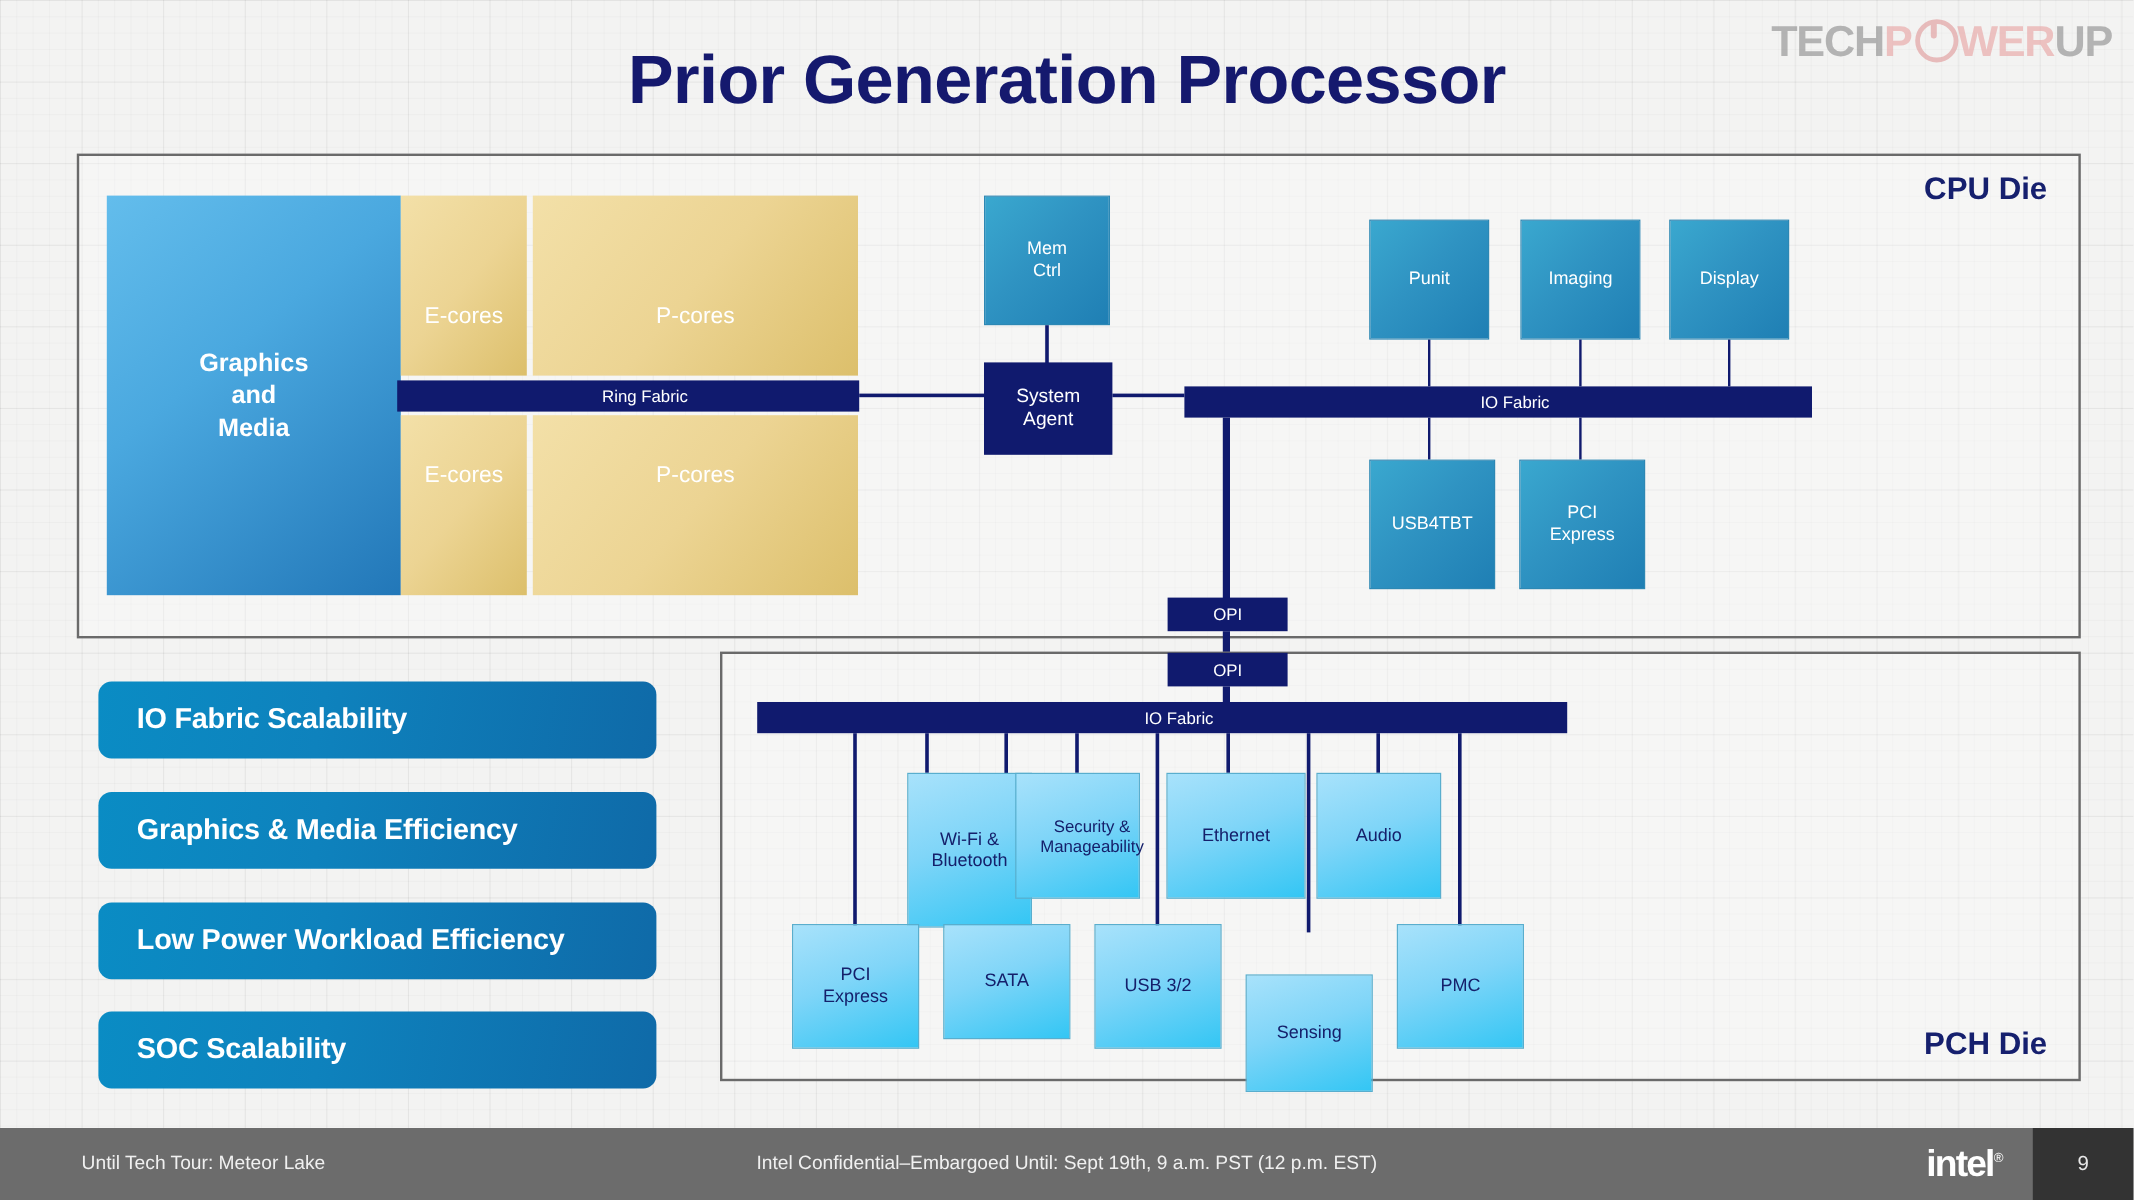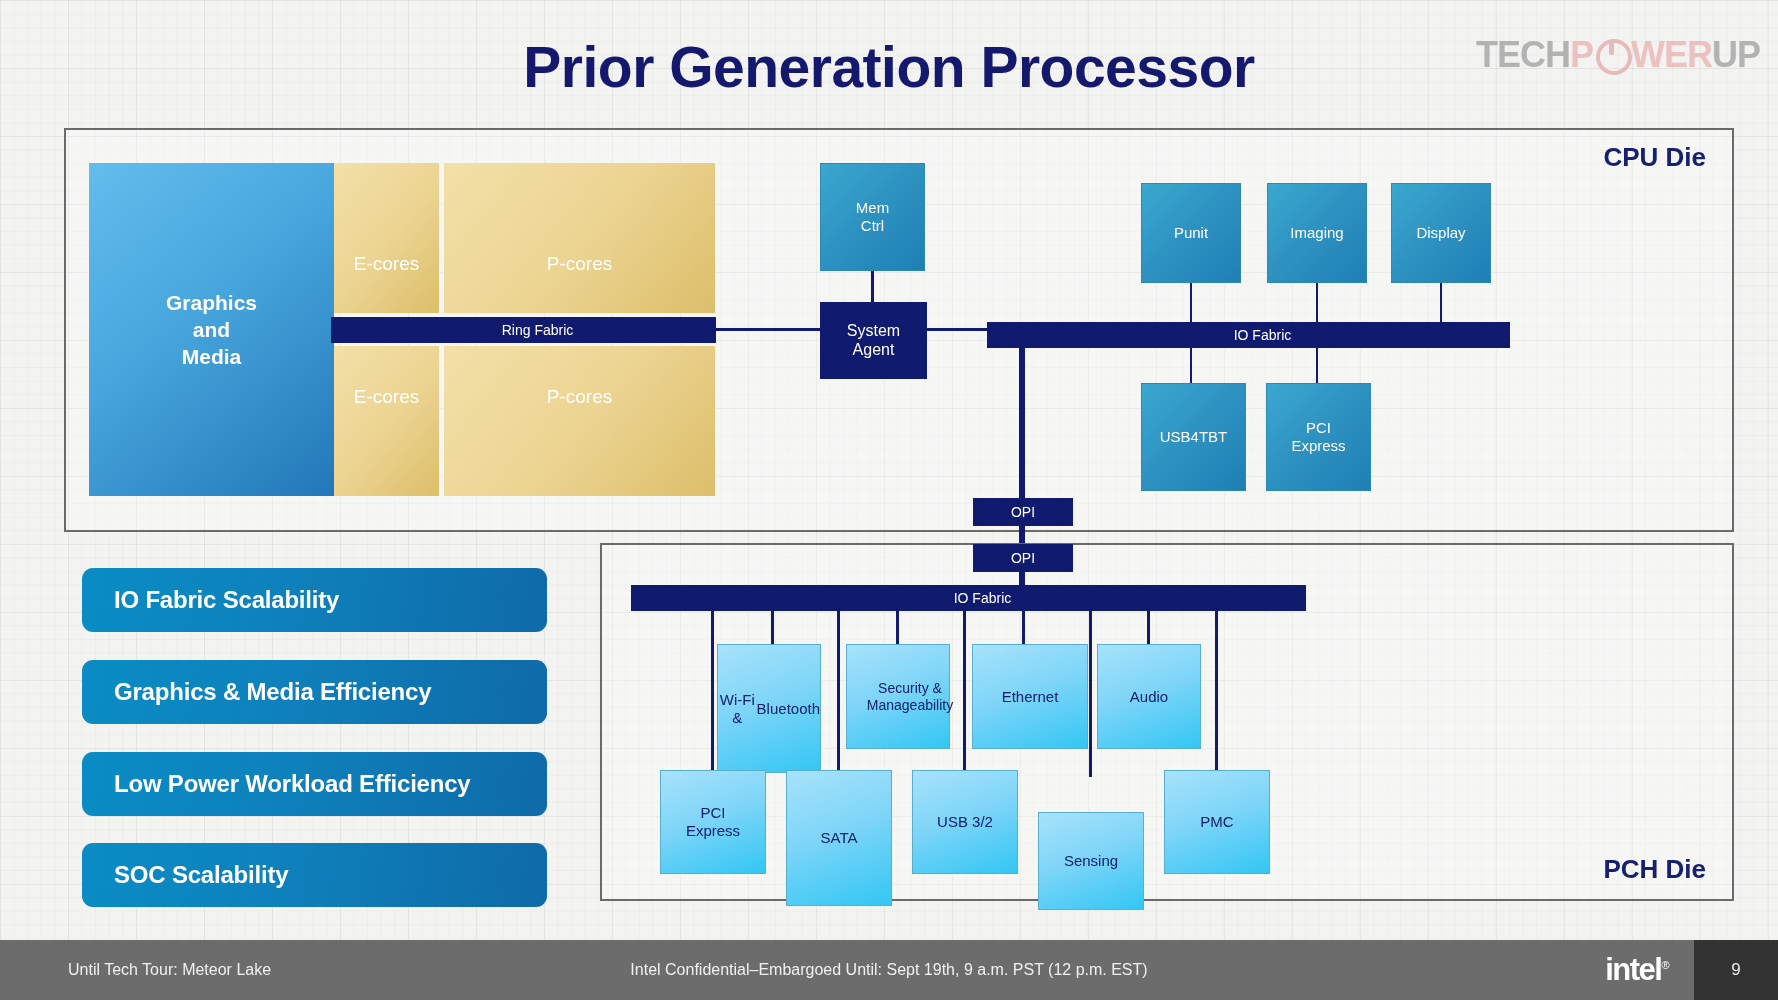--- a/index.html
+++ b/index.html
@@ -30,22 +30,22 @@
   #title{
     position:absolute;left:0;top:36px;width:1778px;
     text-align:center;
     font-size:57px;font-weight:bold;color:#15196e;
     letter-spacing:-0.5px;
     line-height:1.1;
   }
 
   
   #tpu{
-    position:absolute;right:18px;top:34px;
-    display:flex;align-items:center;
+    position:absolute;right:18px;top:14px;
+    display:flex;
     font-size:36px;font-weight:bold;letter-spacing:-1px;
     opacity:.62;
   }
   #tpu .g{color:#8d8d8d;}
   #tpu .r{color:#e8a3a3;}
   #tpu .pwr{
     position:relative;display:inline-block;
     width:36px;height:36px;margin:0 1px;vertical-align:middle;
   }
   #tpu .pwr .ring{
@@ -260,40 +260,40 @@
   <div class="conn" style="left:837px;top:611px;width:3px;height:166px;"></div>
   <div class="conn" style="left:963px;top:611px;width:3px;height:166px;"></div>
   <div class="conn" style="left:1089px;top:611px;width:3px;height:166px;"></div>
   <div class="conn" style="left:1215px;top:611px;width:3px;height:166px;"></div>
 
   <div class="conn" style="left:771px;top:611px;width:3px;height:33px;"></div>
   <div class="conn" style="left:896px;top:611px;width:3px;height:33px;"></div>
   <div class="conn" style="left:1022px;top:611px;width:3px;height:33px;"></div>
   <div class="conn" style="left:1147px;top:611px;width:3px;height:33px;"></div>
 
-  <div class="blk tile-cyan" style="left:717px;top:644px;width:104px;height:129px;flex-direction:row;">
+  <div class="blk tile-cyan" style="left:756px;top:644px;width:104px;height:129px;flex-direction:column;">
     <span>Wi-Fi &amp;</span>
     <span>Bluetooth</span>
   </div>
   <div class="blk tile-cyan" style="left:846px;top:644px;width:104px;height:105px;flex-direction:column;font-size:14px;padding-left:24px;">
     <span>Security &amp;</span>
     <span>Manageability</span>
   </div>
   <div class="blk tile-cyan" style="left:972px;top:644px;width:116px;height:105px;">
     <span>Ethernet</span>
   </div>
   <div class="blk tile-cyan" style="left:1097px;top:644px;width:104px;height:105px;">
     <span>Audio</span>
   </div>
 
   <div class="blk tile-cyan" style="left:660px;top:770px;width:106px;height:104px;flex-direction:column;">
     <span>PCI</span>
     <span>Express</span>
   </div>
-  <div class="blk tile-cyan" style="left:786px;top:770px;width:106px;height:136px;">
+  <div class="blk tile-cyan" style="left:786px;top:770px;width:106px;height:96px;">
     <span>SATA</span>
   </div>
   <div class="blk tile-cyan" style="left:912px;top:770px;width:106px;height:104px;">
     <span>USB 3/2</span>
   </div>
   <div class="blk tile-cyan" style="left:1038px;top:812px;width:106px;height:98px;">
     <span>Sensing</span>
   </div>
   <div class="blk tile-cyan" style="left:1164px;top:770px;width:106px;height:104px;">
     <span>PMC</span>

